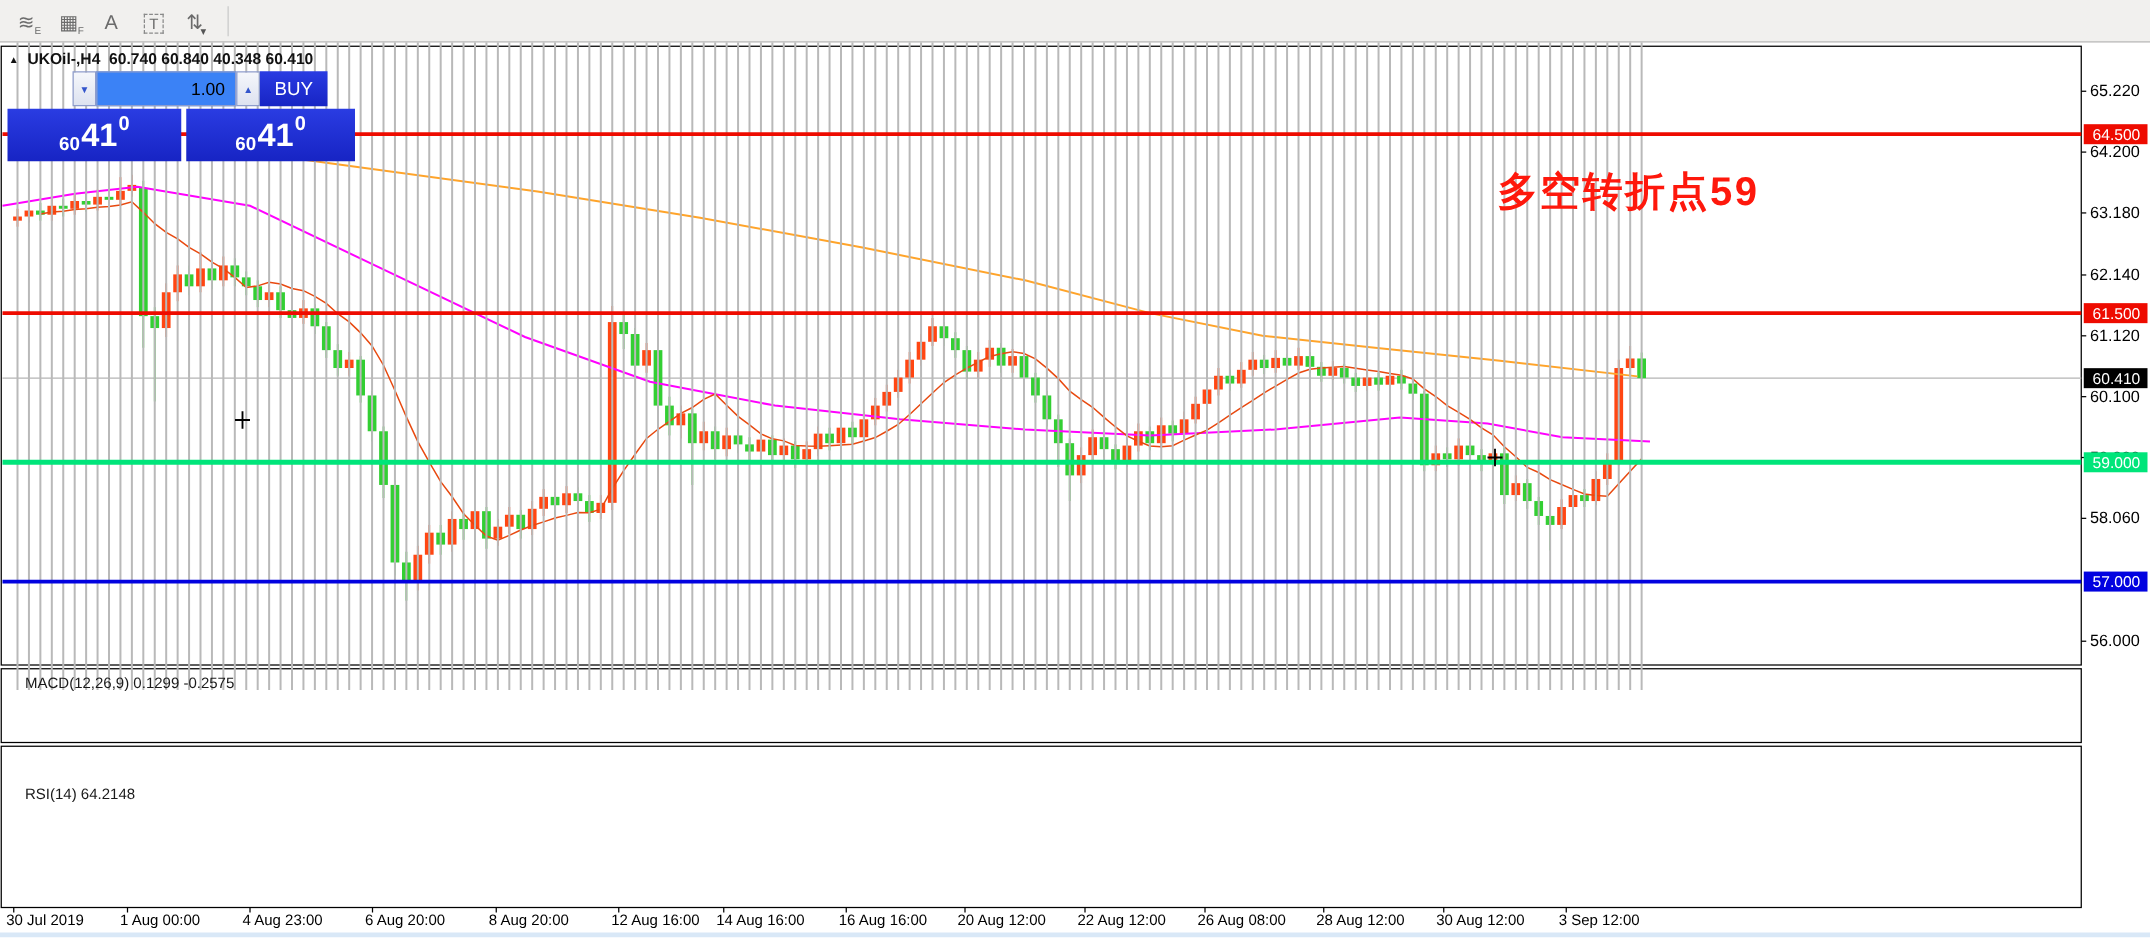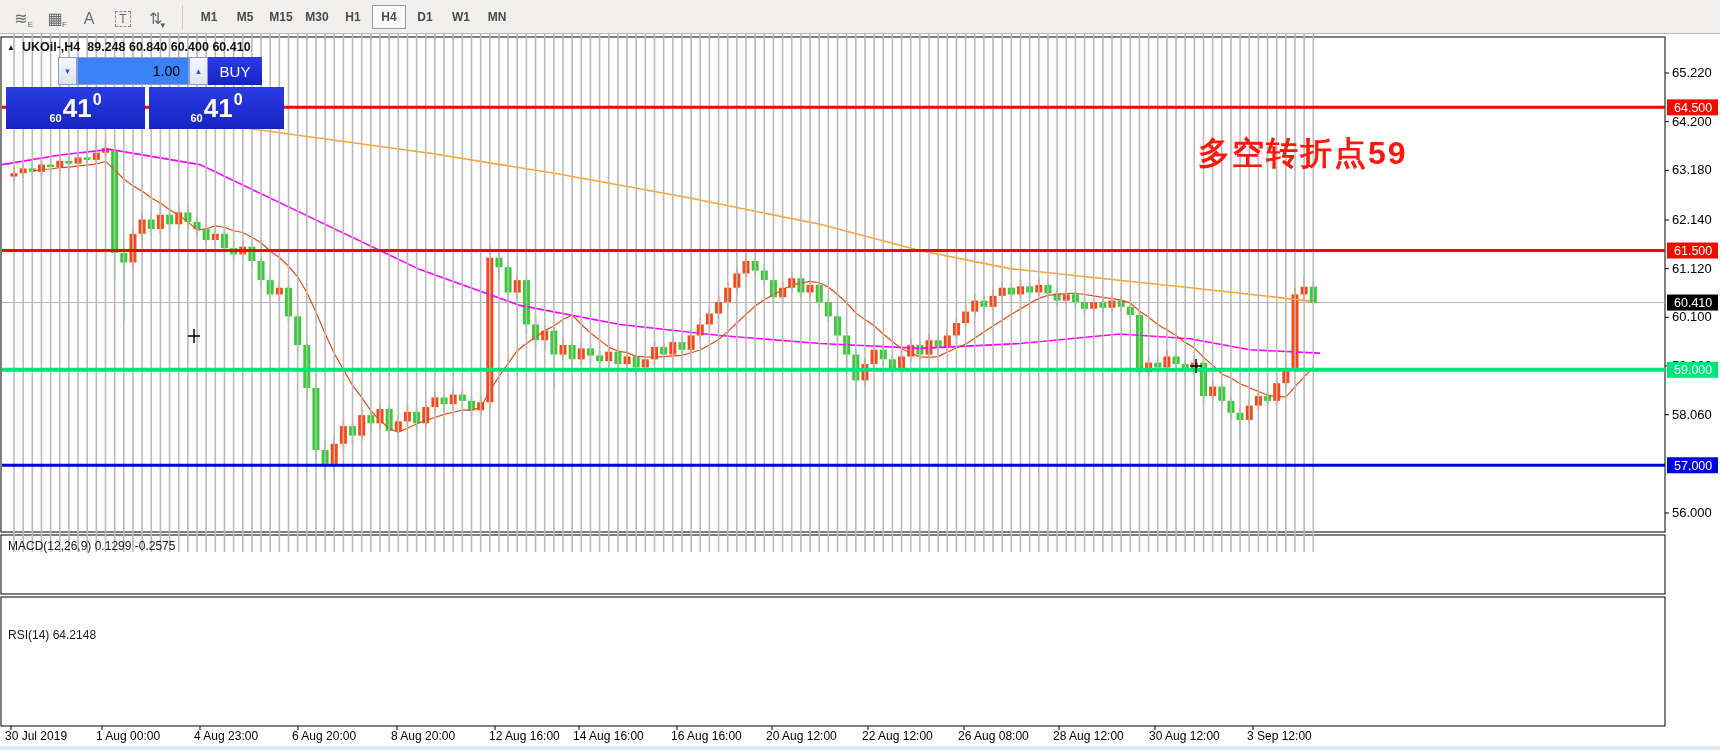--- a/index.html
+++ b/index.html
@@ -38,28 +38,28 @@
   .tw-buy-btn { width:54px; }
   .spin-btn { width:19px; background:linear-gradient(#f5f7fb,#dde2f0); border:1px solid #8d9ccc;
     color:#3355cc; font-size:8px; display:flex; align-items:center; justify-content:center; cursor:pointer; }
   .vol-field { width:112px; background:#3b82f6; border:1px solid #8d9ccc; font-size:14px;
     color:#000; display:flex; align-items:center; justify-content:flex-end; padding-right:8px; }
   .tw-row2 { display:flex; margin-top:2px; }
   .price-box { height:42px; background:linear-gradient(#2a3ce2,#1724c4); color:#fff;
     display:flex; align-items:center; justify-content:center; cursor:pointer; }
   .price-box.sell { width:139px; }
   .price-box.buy { width:135px; margin-left:4px; }
-  .p-small { font-size:11px; font-weight:bold; align-self:flex-end; margin-bottom:5px; }
+  .p-small { font-size:15px; font-weight:bold; align-self:flex-end; margin-bottom:5px; }
   .p-big { font-size:26px; font-weight:bold; line-height:38px; margin:0 1px; }
   .p-sup { font-size:16px; font-weight:bold; align-self:flex-start; margin-top:4px; }
 
   .annotation { position:absolute; left:1198px; top:132px; font-size:32px; font-weight:bold;
     color:#fe180c; letter-spacing:2px; white-space:nowrap; }
 
-  .ind-label { position:absolute; font-size:12px; color:#1a1a1a; }
+  .ind-label { position:absolute; font-size:12px; color:#1a1a1a;margin-left:12px; }
 
   .bottom-strip { position:absolute; left:0; top:746px; width:1720px; height:4px; background:#d9e8f7; }
 </style>
 </head>
 <body>
 
 <svg id="chart-svg" width="1720" height="750">
     <rect x="1" y="37" width="1664" height="495" fill="#fff" stroke="#000" stroke-width="1"></rect>
     <rect x="1" y="535" width="1664" height="59" fill="#fff" stroke="#000" stroke-width="1"></rect>
     <rect x="1" y="597" width="1664" height="129" fill="#fff" stroke="#000" stroke-width="1"></rect>
@@ -593,37 +593,26 @@
       </div>
       <div class="tb-icon tbox">
         <span class="glyph">T</span>
       </div>
       <div class="tb-icon">
         <span class="glyph">⇅</span>
         <span class="tb-caret">▾</span>
       </div>
     </div>
   <div class="tb-sep"></div>
-  <div class="tf-group" id="tf-group">
-      <div class="tf-btn">M1</div>
-      <div class="tf-btn">M5</div>
-      <div class="tf-btn">M15</div>
-      <div class="tf-btn">M30</div>
-      <div class="tf-btn">H1</div>
-      <div class="tf-btn active">H4</div>
-      <div class="tf-btn">D1</div>
-      <div class="tf-btn">W1</div>
-      <div class="tf-btn">MN</div>
-    </div>
 </div>
 
 <div class="symbol-header">
   <span class="tri">▲</span>
   <span>UKOil-,H4</span>
-  <span>89.248 60.840 60.400 60.410</span>
+  <span>60.740 60.840 40.348 60.410</span>
 </div>
 
 <div class="trade-widget">
   <div class="tw-row1">
     <div class="btn-blue tw-sell-btn">SELL</div>
     <div class="spin-btn">▼</div>
     <div class="vol-field">1.00</div>
     <div class="spin-btn">▲</div>
     <div class="btn-blue tw-buy-btn">BUY</div>
   </div>

